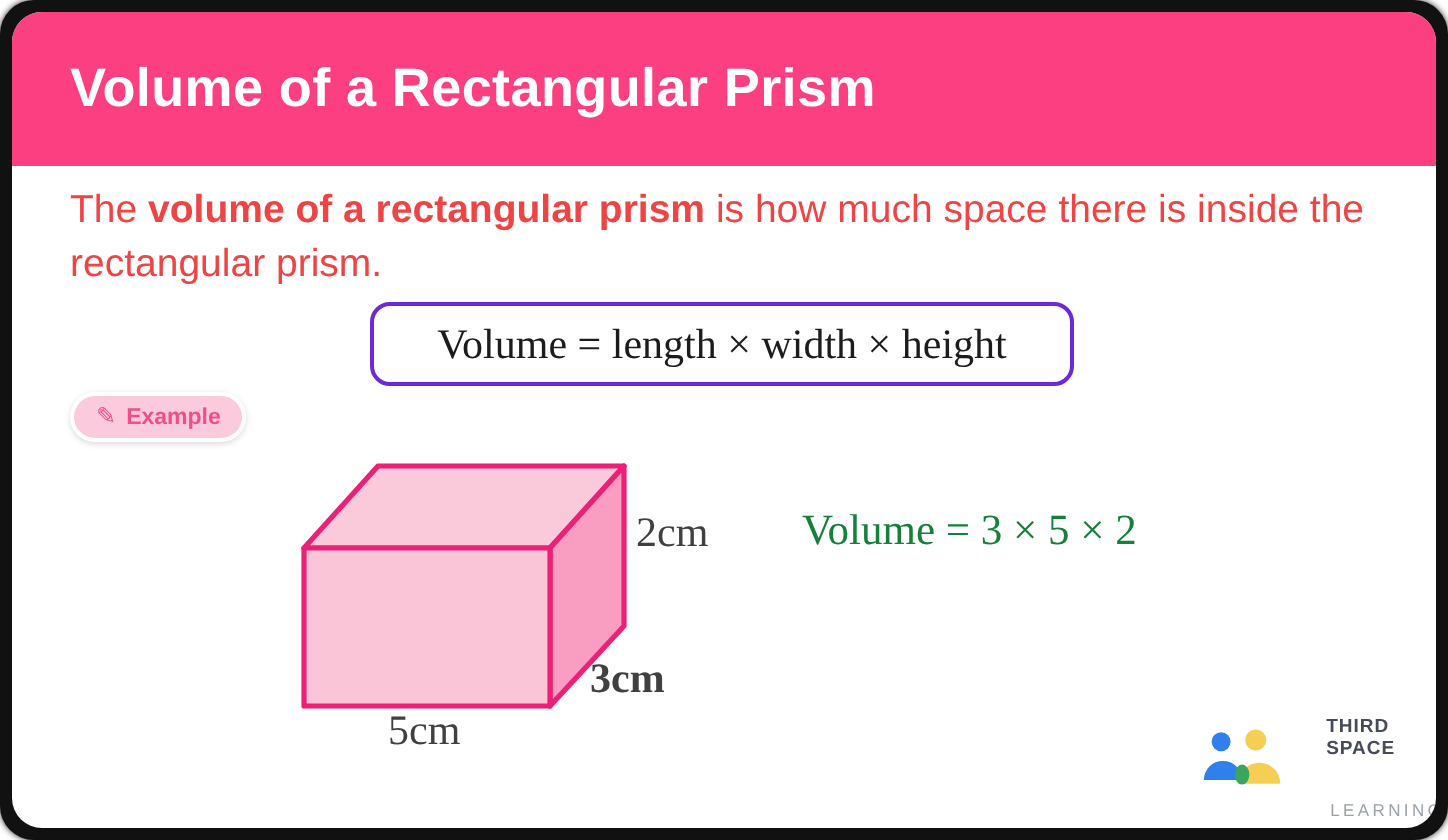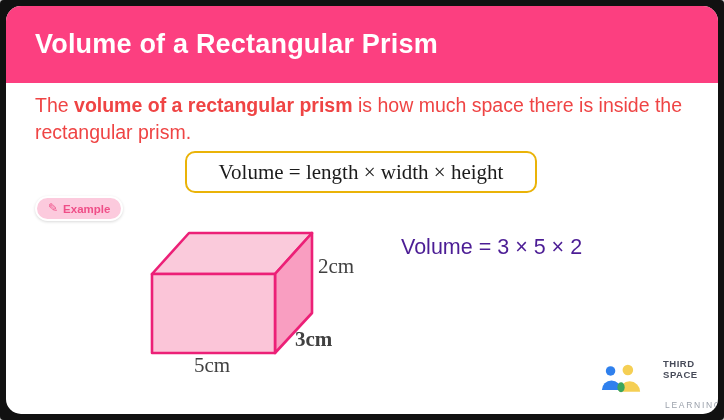--- a/index.html
+++ b/index.html
@@ -10,21 +10,21 @@
     position: relative;
     width: 724px;
     height: 420px;
     background: #ffffff;
   }
 
   
   .frame {
     position: absolute;
     inset: 0;
-    border-radius: 4px;
+    border-radius: 17px;
     background: #111111;
     box-shadow: 0 0 3px rgba(0,0,0,0.85);
   }
 
   .card {
     position: absolute;
     left: 6px; top: 6px;
     width: 712px; height: 408px;
     background: #ffffff;
     border-radius: 15px;
@@ -54,21 +54,21 @@
     font-size: 19.5px;
     line-height: 27px;
     color: #ef4444;
   }
   .intro b { font-weight: 700; }
 
   .formula-box {
     position: absolute;
     left: 179px; top: 145px;
     width: 352px; height: 42px;
-    border: 2px solid #eab308;
+    border: 2px solid #6d28d9;
     border-radius: 10px;
     background: #ffffff;
     display: flex;
     align-items: center;
     justify-content: center;
   }
   .serif { font-family: "Liberation Serif", serif; color: #1c1c1c; }
   .formula-box .formula-text { font-size: 21px; }
 
   .example-badge {
@@ -107,24 +107,24 @@
     font-size: 21px;
     color: #404040;
     white-space: nowrap;
   }
   .dim-height { left: 312px; top: 248px; }
   .dim-depth  { left: 289px; top: 321px; font-weight: bold; }
   .dim-length { left: 188px; top: 347px; }
 
   .working {
     position: absolute;
-    left: 395px; top: 229px;
-    font-family: Liberation Sans, sans-serif;
+    left: 395px; top: 247px;
+    font-family: Liberation Serif, serif;
     font-size: 21.5px;
-    color: #4c1d95;
+    color: #15803d;
   }
   .working .w-line { display: block; margin-bottom: 11px; white-space: nowrap; }
   .working sup { font-size: 13px; }
 
   .logo {
     position: absolute;
     left: 595px; top: 344px;
     display: flex;
     align-items: center;
     gap: 22px;

